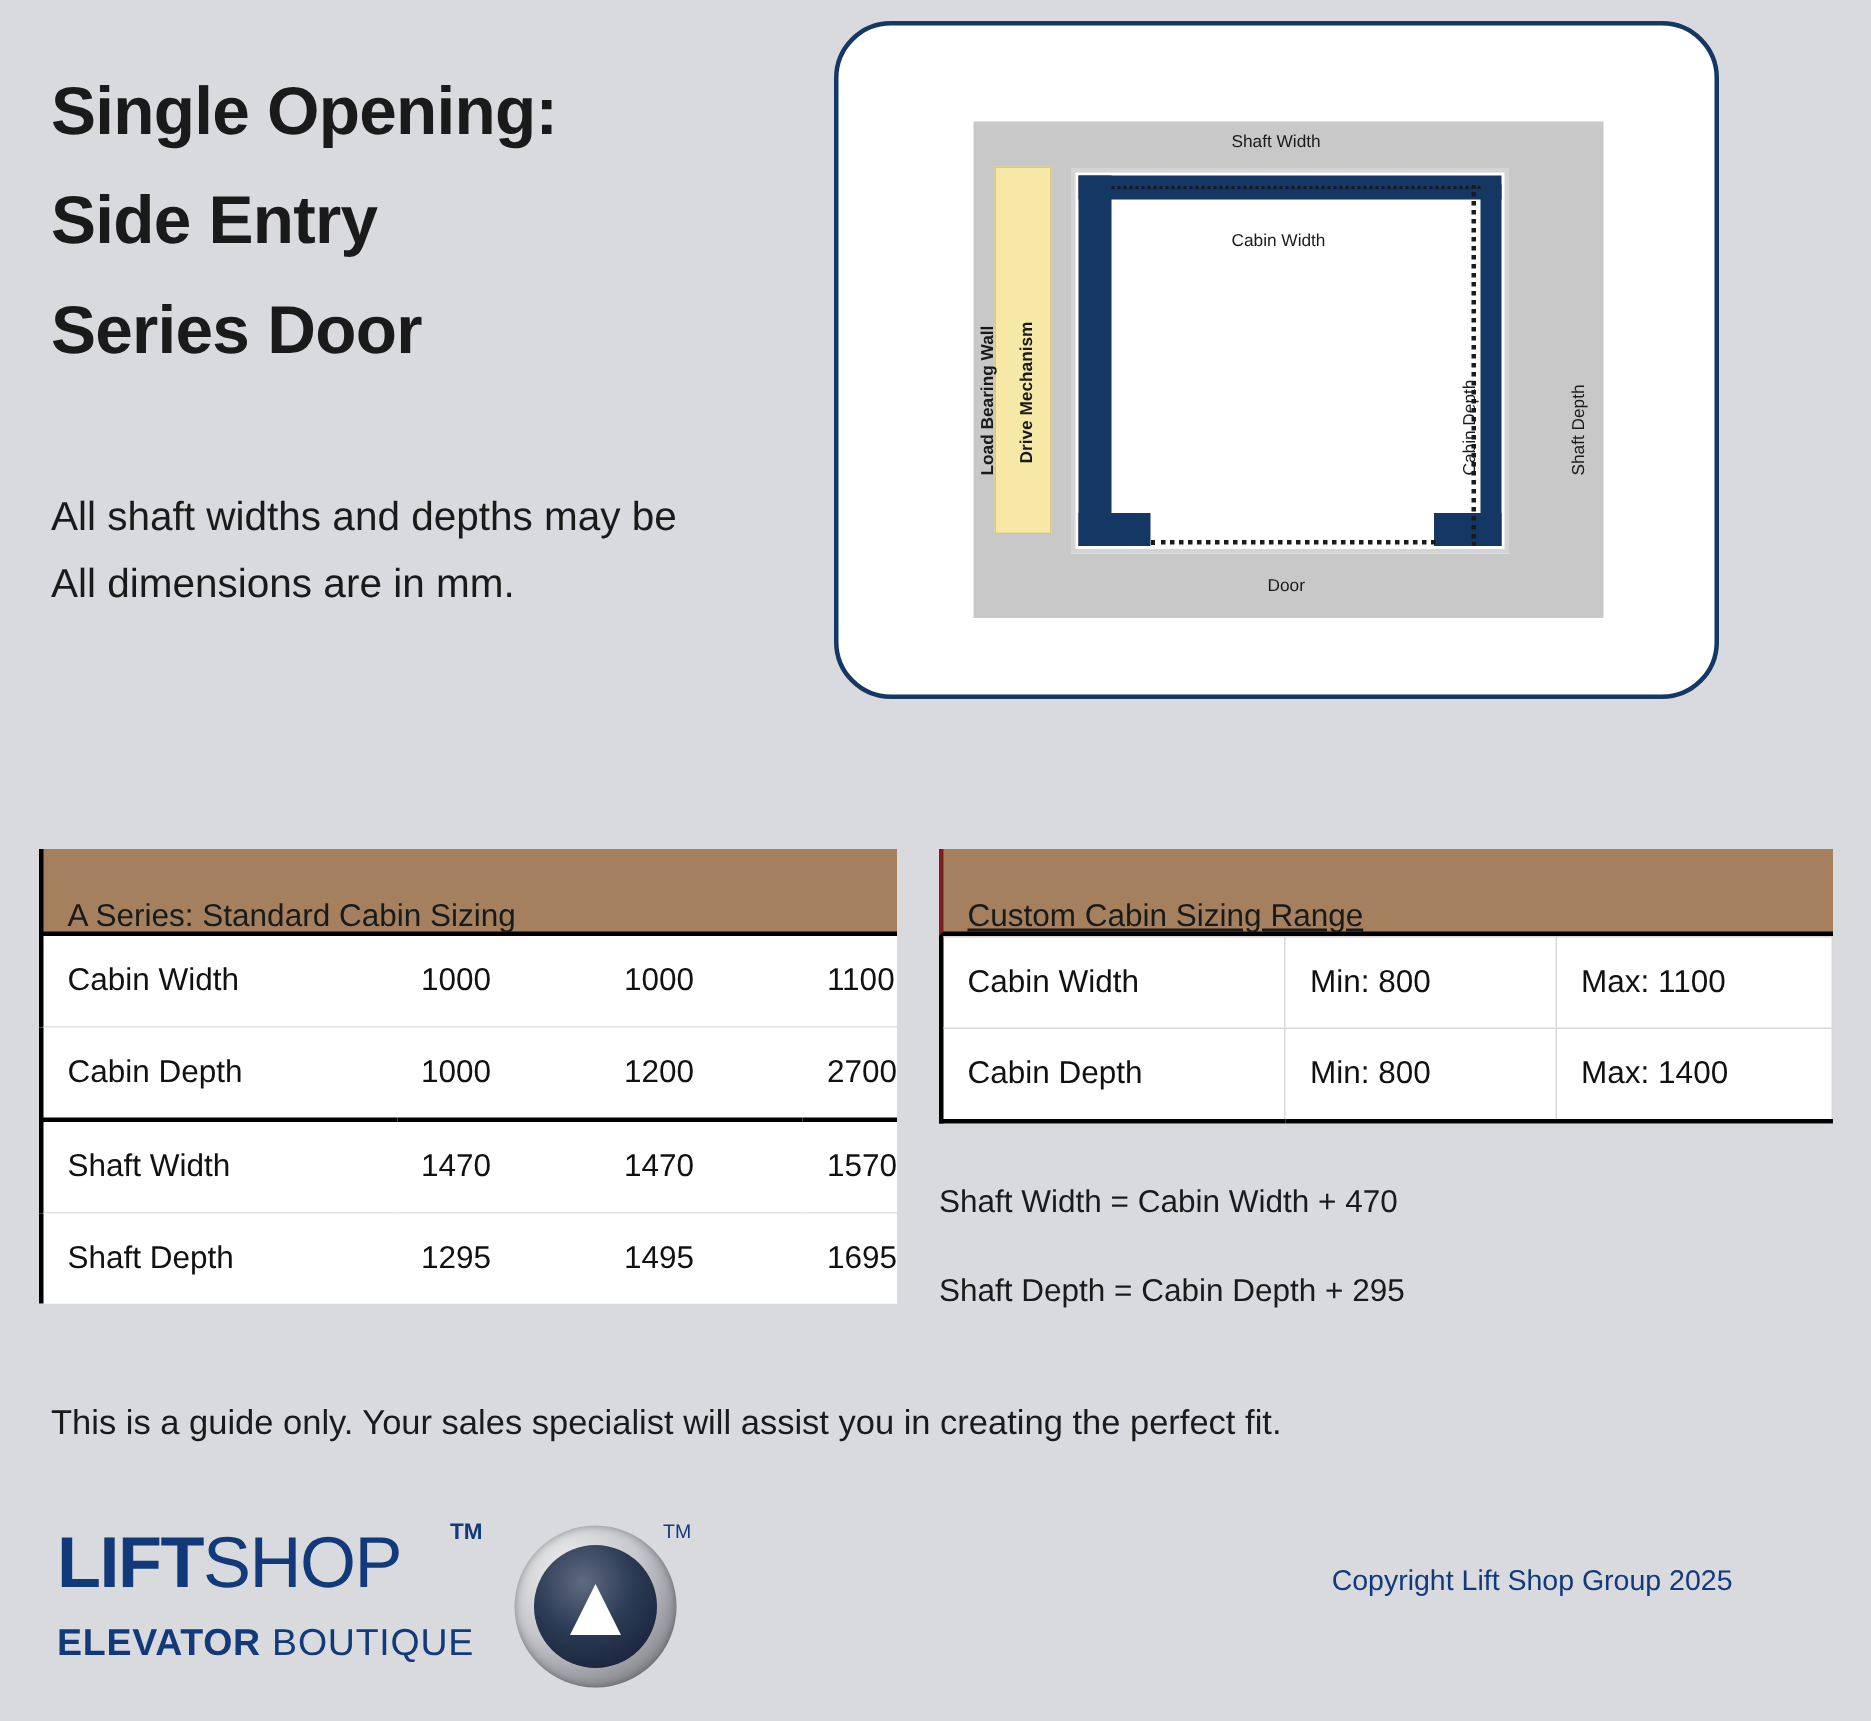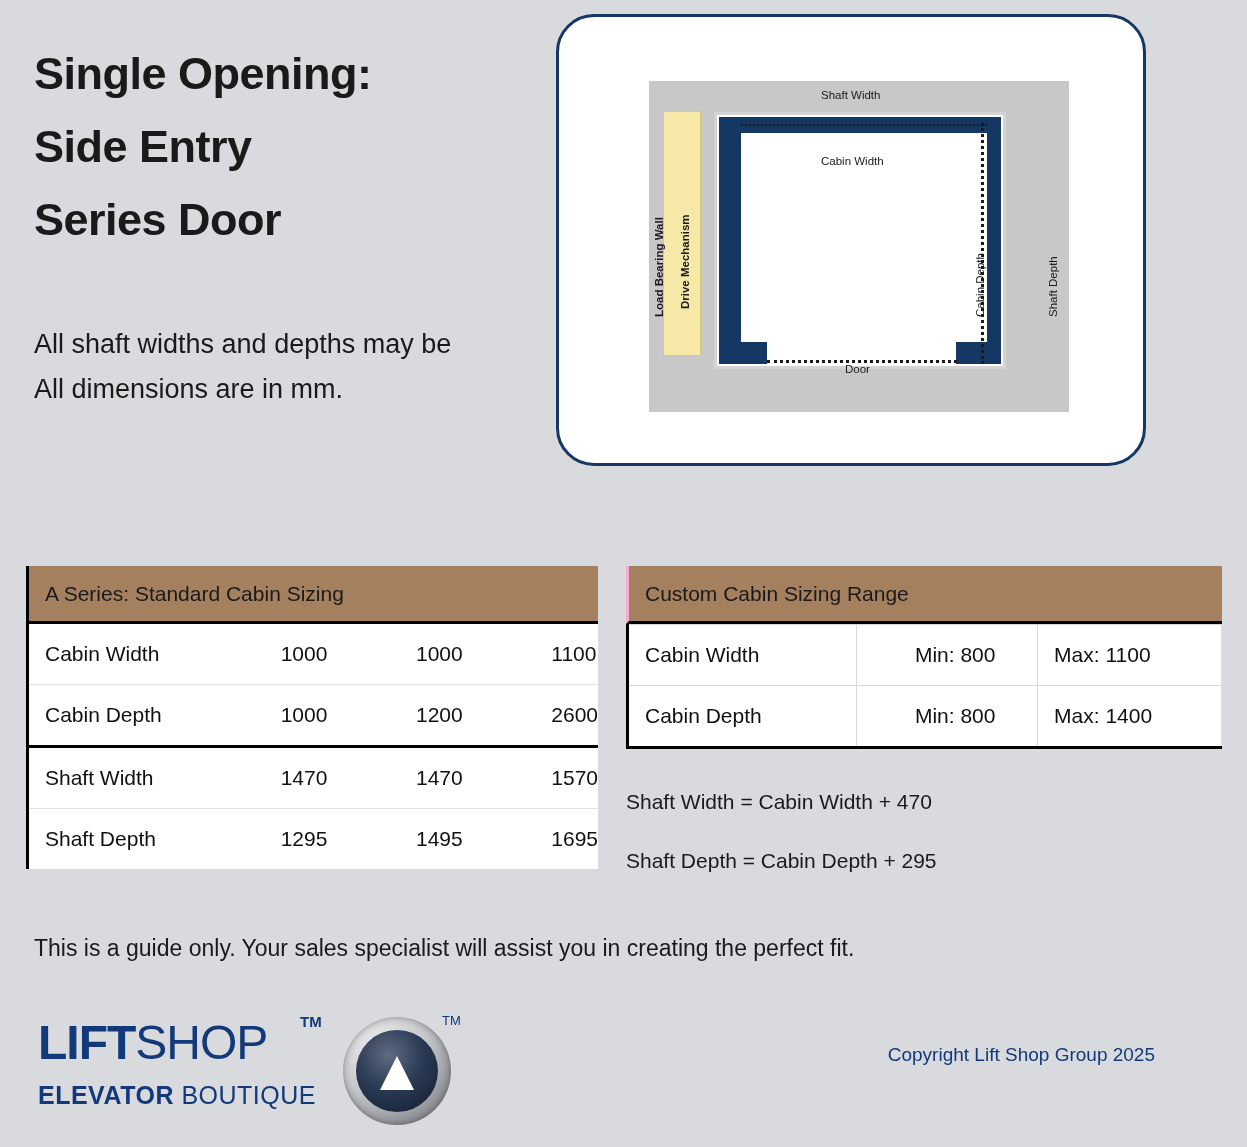--- a/index.html
+++ b/index.html
@@ -138,21 +138,21 @@
     white-space: nowrap;
   }
   .dlabel.bold { font-weight: bold; }
   .vert {
     transform: rotate(-90deg);
     transform-origin: left top;
   }
 
   .lbl-shaft-width { left: 172px; top: 22px; }
   .lbl-cabin-width { left: 172px; top: 88px; }
-  .lbl-door        { left: 196px; top: 296px; }
+  .lbl-door        { left: 196px; top: 318px; }
   .lbl-load-wall   { left: 4px;  top: 250px; }
   .lbl-drive       { left: 30px; top: 242px; }
   .lbl-cabin-depth { left: 325px; top: 250px; }
   .lbl-shaft-depth { left: 398px; top: 250px; }
 
   
   .table-left {
     position: absolute;
     left: 26px;
     top: 566px;
@@ -163,27 +163,27 @@
     position: absolute;
     left: 626px;
     top: 566px;
     width: 596px;
     background: #ffffff;
   }
   .tbl-header {
     background: #a4805f;
     color: #1a1a1a;
     font-size: 21px;
-    padding: 16px 0 16px 16px;
+    padding: 33px 0 16px 16px;
     border-bottom: 3px solid #000;
     box-sizing: border-box;
     height: 58px;
   }
   .table-left .tbl-header { border-left: 3px solid #000; }
-  .table-right .tbl-header { border-left: 3px solid #f9a8d4; }
+  .table-right .tbl-header { border-left: 3px solid #7f1d1d; text-decoration: underline; }
 
   table {
     border-collapse: collapse;
     width: 100%;
     background: #fff;
   }
   .table-left td {
     font-size: 21px;
     padding: 18px 0 18px 16px;
     border-bottom: 1px solid #e2e2e2;
@@ -205,21 +205,21 @@
 
   .table-right td {
     font-size: 21px;
     padding: 18px 0 18px 16px;
     border: 1px solid #d8d8d8;
     border-left: 1px solid #d8d8d8;
     white-space: nowrap;
   }
   .table-right tr td:first-child { border-left: 3px solid #000; width: 232px; }
   .table-right tr:last-child td { border-bottom: 3px solid #000; }
-  .tr-c1 { width: 182px; text-align: center; }
+  .tr-c1 { width: 182px; }
   .tr-c2 { width: 182px; }
 
   .formula {
     position: absolute;
     left: 626px;
     font-size: 21px;
     color: #1a1a1a;
   }
   .formula-1 { top: 790px; }
   .formula-2 { top: 849px; }
@@ -346,21 +346,21 @@
         <tr>
       <td class="tl-c0">Cabin Width</td>
       <td class="tl-c1">1000</td>
       <td class="tl-c2">1000</td>
       <td>1100</td>
     </tr>
     <tr class="group-end">
       <td class="tl-c0">Cabin Depth</td>
       <td class="tl-c1">1000</td>
       <td class="tl-c2">1200</td>
-      <td>2600</td>
+      <td>2700</td>
     </tr>
     <tr>
       <td class="tl-c0">Shaft Width</td>
       <td class="tl-c1">1470</td>
       <td class="tl-c2">1470</td>
       <td>1570</td>
     </tr>
     <tr class="last">
       <td class="tl-c0">Shaft Depth</td>
       <td class="tl-c1">1295</td>

